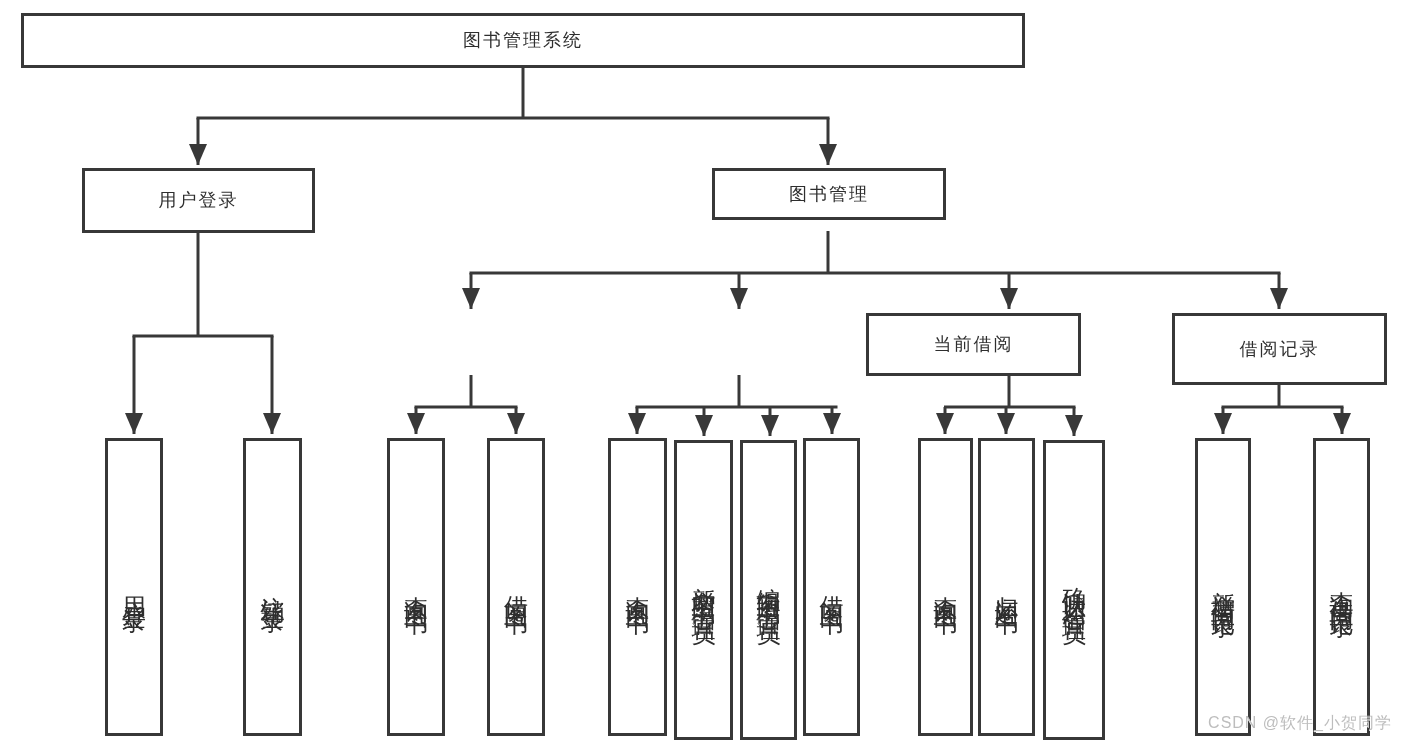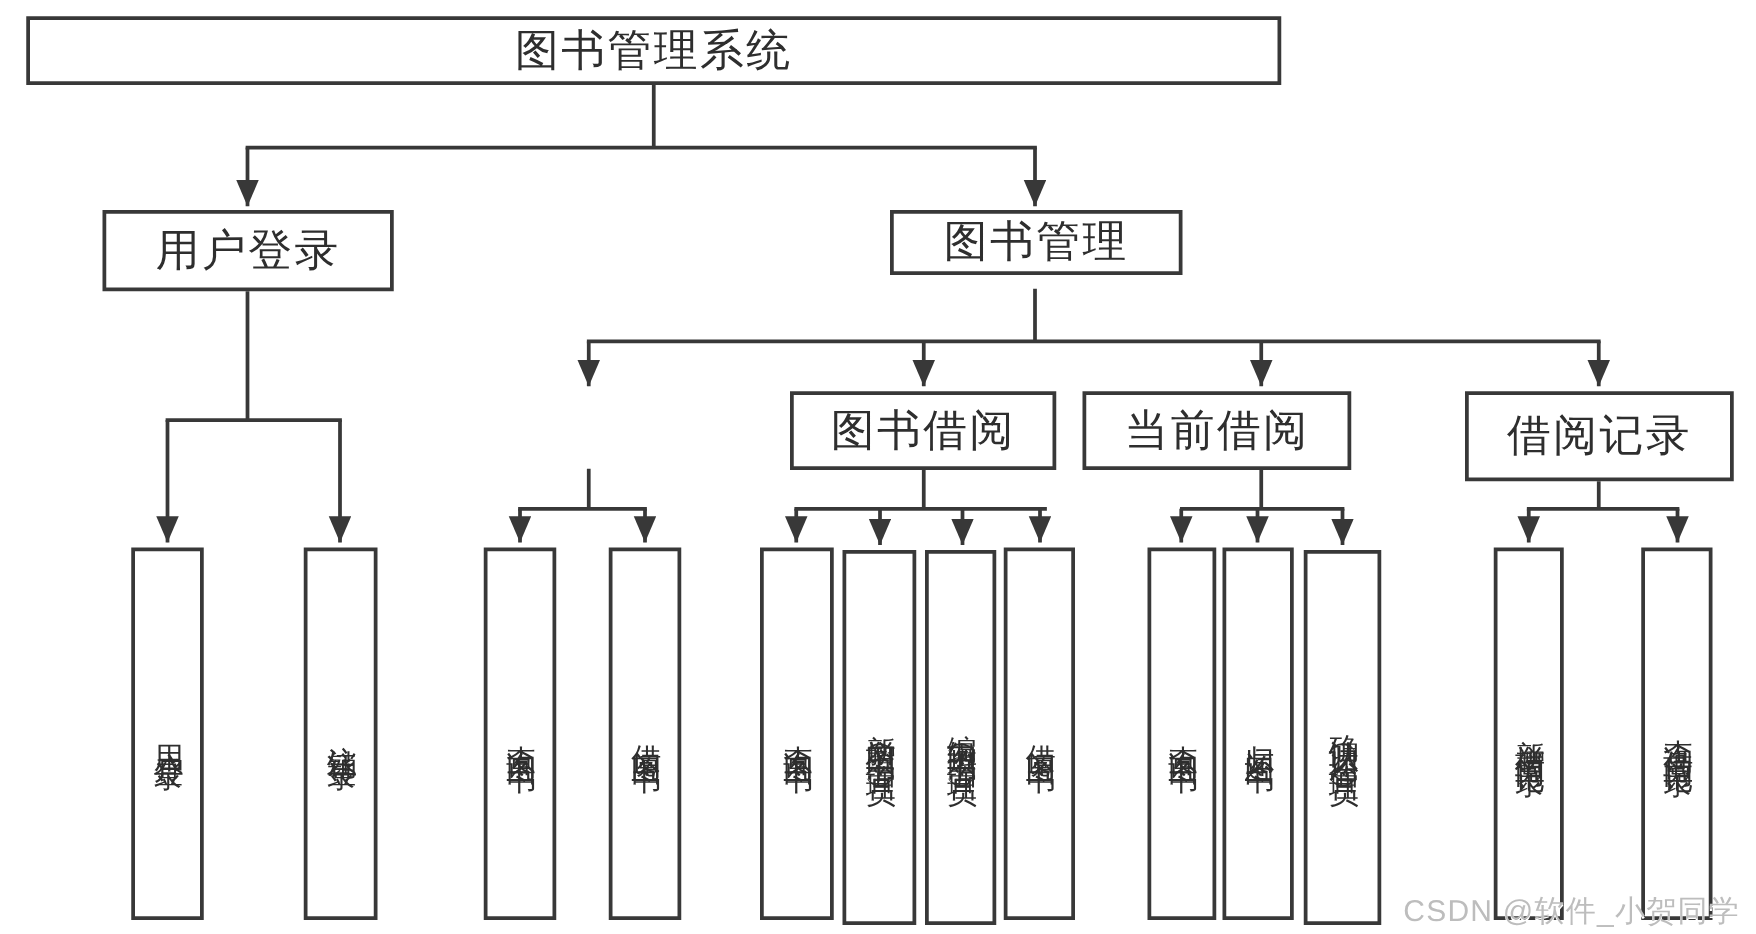--- a/index.html
+++ b/index.html
@@ -9,28 +9,28 @@
     color:#2e2e2e;
   }
   #canvas{position:absolute;inset:0;width:1405px;height:747px;}
   svg.wires{position:absolute;left:0;top:0;pointer-events:none;}
   .node{
     position:absolute;box-sizing:border-box;background:#ffffff;
     border:3px solid #383838;
     display:flex;align-items:center;justify-content:center;
     text-align:center;line-height:1.25;
   }
-  .h{font-size:35px;letter-spacing:2px;white-space:nowrap;}
+  .h{font-size:18px;letter-spacing:2px;white-space:nowrap;}
   .v{
     writing-mode:vertical-rl;text-orientation:mixed;
     font-size:24px;letter-spacing:5px;
   }
   .watermark{
     position:absolute;right:13px;top:713px;
-    font-size:24px;color:#bdbdbd;letter-spacing:1px;white-space:nowrap;
+    font-size:16px;color:#bdbdbd;letter-spacing:1px;white-space:nowrap;
     text-shadow:0 1px 0 #ffffff;
   }
 </style>
 </head>
 <body>
 
 <div id="canvas">
 
   <svg class="wires" width="1405" height="747" viewBox="0 0 1405 747">
     <defs>
@@ -86,23 +86,20 @@
     <span>图书管理系统</span>
   </div>
 
   <div class="node h" style="left:82px;top:168px;width:233px;height:65px">
     <span>用户登录</span>
   </div>
   <div class="node h" style="left:712px;top:168px;width:234px;height:52px">
     <span>图书管理</span>
   </div>
 
-  <div class="node h" style="left:632px;top:313px;width:213px;height:63px">
-    <span>图书借阅</span>
-  </div>
   <div class="node h" style="left:866px;top:313px;width:215px;height:63px">
     <span>当前借阅</span>
   </div>
   <div class="node h" style="left:1172px;top:313px;width:215px;height:72px">
     <span>借阅记录</span>
   </div>
 
   <div class="node v" style="left:105px;top:438px;width:58px;height:298px">
     <span>用户登录</span>
   </div>

